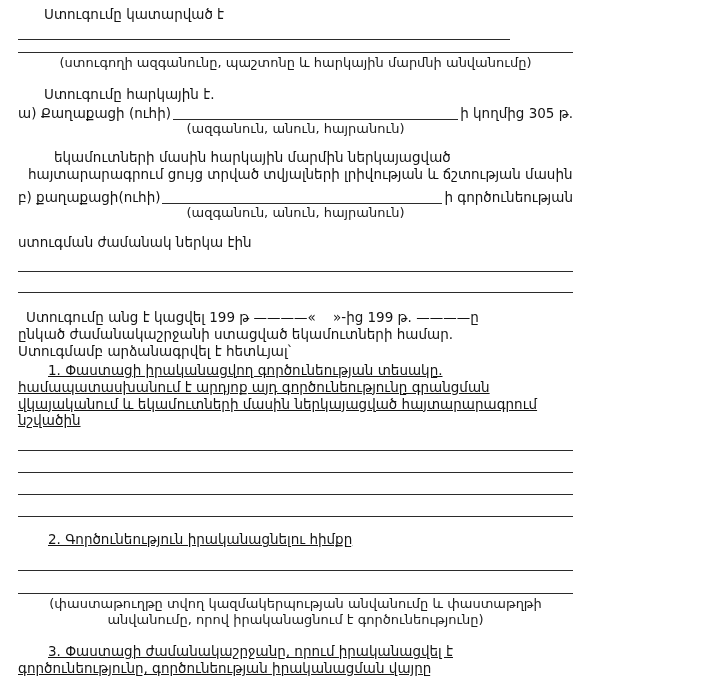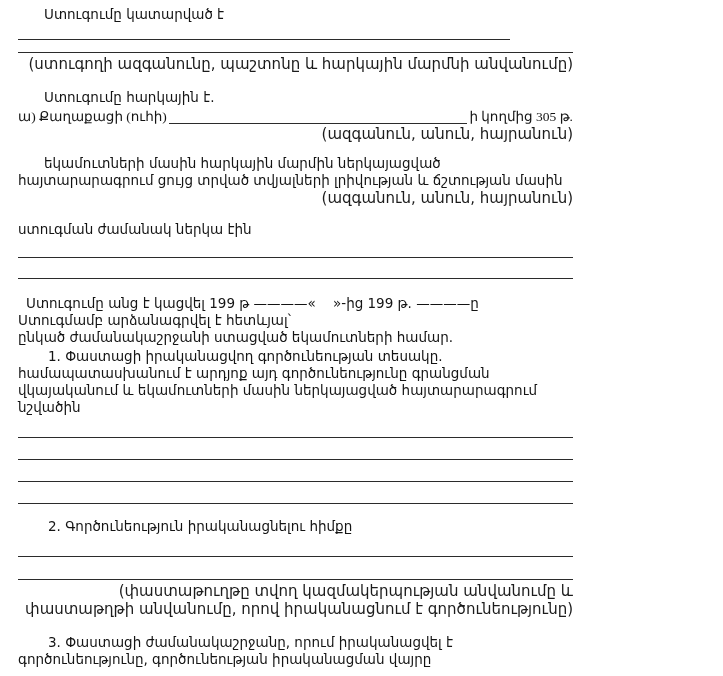--- a/index.html
+++ b/index.html
@@ -16,46 +16,45 @@
     overflow: hidden;
   }
   .page {
     box-sizing: border-box;
     width: 591px;
     height: 676px;
     padding: 6px 18px 0 18px;
   }
   p { margin: 0; line-height: 1.25; }
   .indent1 { padding-left: 26px; }
-  .tindent { text-indent: 30px; }
+  .tindent { text-indent: 30px; text-decoration: underline; }
   .caption {
-    font-size: 15px;
+    font-size: 13px;
     color: #1c1c1c;
-    text-align: right;
+    text-align: center;
     line-height: 1.2;
   }
   .fill-line {
     border-bottom: 1px solid #2b2b2b;
     height: 16px;
   }
   .w-short { width: 492px; }
   .row {
     display: flex;
-    align-items: center;
-    font-family: Liberation Serif, serif;
+    align-items: flex-start;
   }
   .row .flex-fill {
     flex: 1 1 auto;
     border-bottom: 1px solid #2b2b2b;
     height: 14px;
     margin: 0 2px;
   }
   .mt2  { margin-top: 2px; }
   .mt6  { margin-top: 6px; }
-  .mt12 { margin-top: 12px; }
+  .mt12 { margin-top: 12px; margin-left: 10px; }
   .mt14 { margin-top: 14px; }
   .mt16 { margin-top: 16px; }
   .h20 { height: 20px; }
   .h21 { height: 21px; }
   .h22 { height: 22px; }
 </style>
 </head>
 <body>
 
 <div class="page">
@@ -69,29 +68,34 @@
 
   <div class="row mt2">
     <span>ա) Քաղաքացի (ուհի)</span>
     <span class="flex-fill"></span>
     <span>ի կողմից 305 թ.</span>
   </div>
   <p class="caption">(ազգանուն, անուն, հայրանուն)</p>
 
   <p class="mt12" style="text-indent:26px">եկամուտների մասին հարկային մարմին ներկայացված հայտարարագրում ցույց տրված տվյալների լրիվության և ճշտության մասին</p>
 
+  <div class="row mt6">
+    <span>բ) քաղաքացի(ուհի)</span>
+    <span class="flex-fill"></span>
+    <span>ի գործունեության</span>
+  </div>
   <p class="caption">(ազգանուն, անուն, հայրանուն)</p>
 
   <p class="mt14">ստուգման ժամանակ ներկա էին</p>
   <div class="fill-line h20"></div>
   <div class="fill-line h20"></div>
 
   <p class="mt16" style="padding-left:8px">Ստուգումը անց է կացվել 199 թ ————«&nbsp;&nbsp;&nbsp;&nbsp;»-ից 199 թ. ————ը</p>
+  <p>ընկած ժամանակաշրջանի ստացված եկամուտների համար.</p>
   <p>Ստուգմամբ արձանագրվել է հետևյալ՝</p>
-  <p>ընկած ժամանակաշրջանի ստացված եկամուտների համար.</p>
 
   <p class="tindent mt2">1. Փաստացի իրականացվող գործունեության տեսակը. համապատասխանում է արդյոք այդ գործունեությունը գրանցման վկայականում և եկամուտների մասին ներկայացված հայտարարագրում նշվածին</p>
   <div class="fill-line h21"></div>
   <div class="fill-line h21"></div>
   <div class="fill-line h21"></div>
   <div class="fill-line h21"></div>
 
   <p class="tindent mt14">2. Գործունեություն իրականացնելու հիմքը</p>
   <div class="fill-line h22"></div>
   <div class="fill-line h22"></div>

